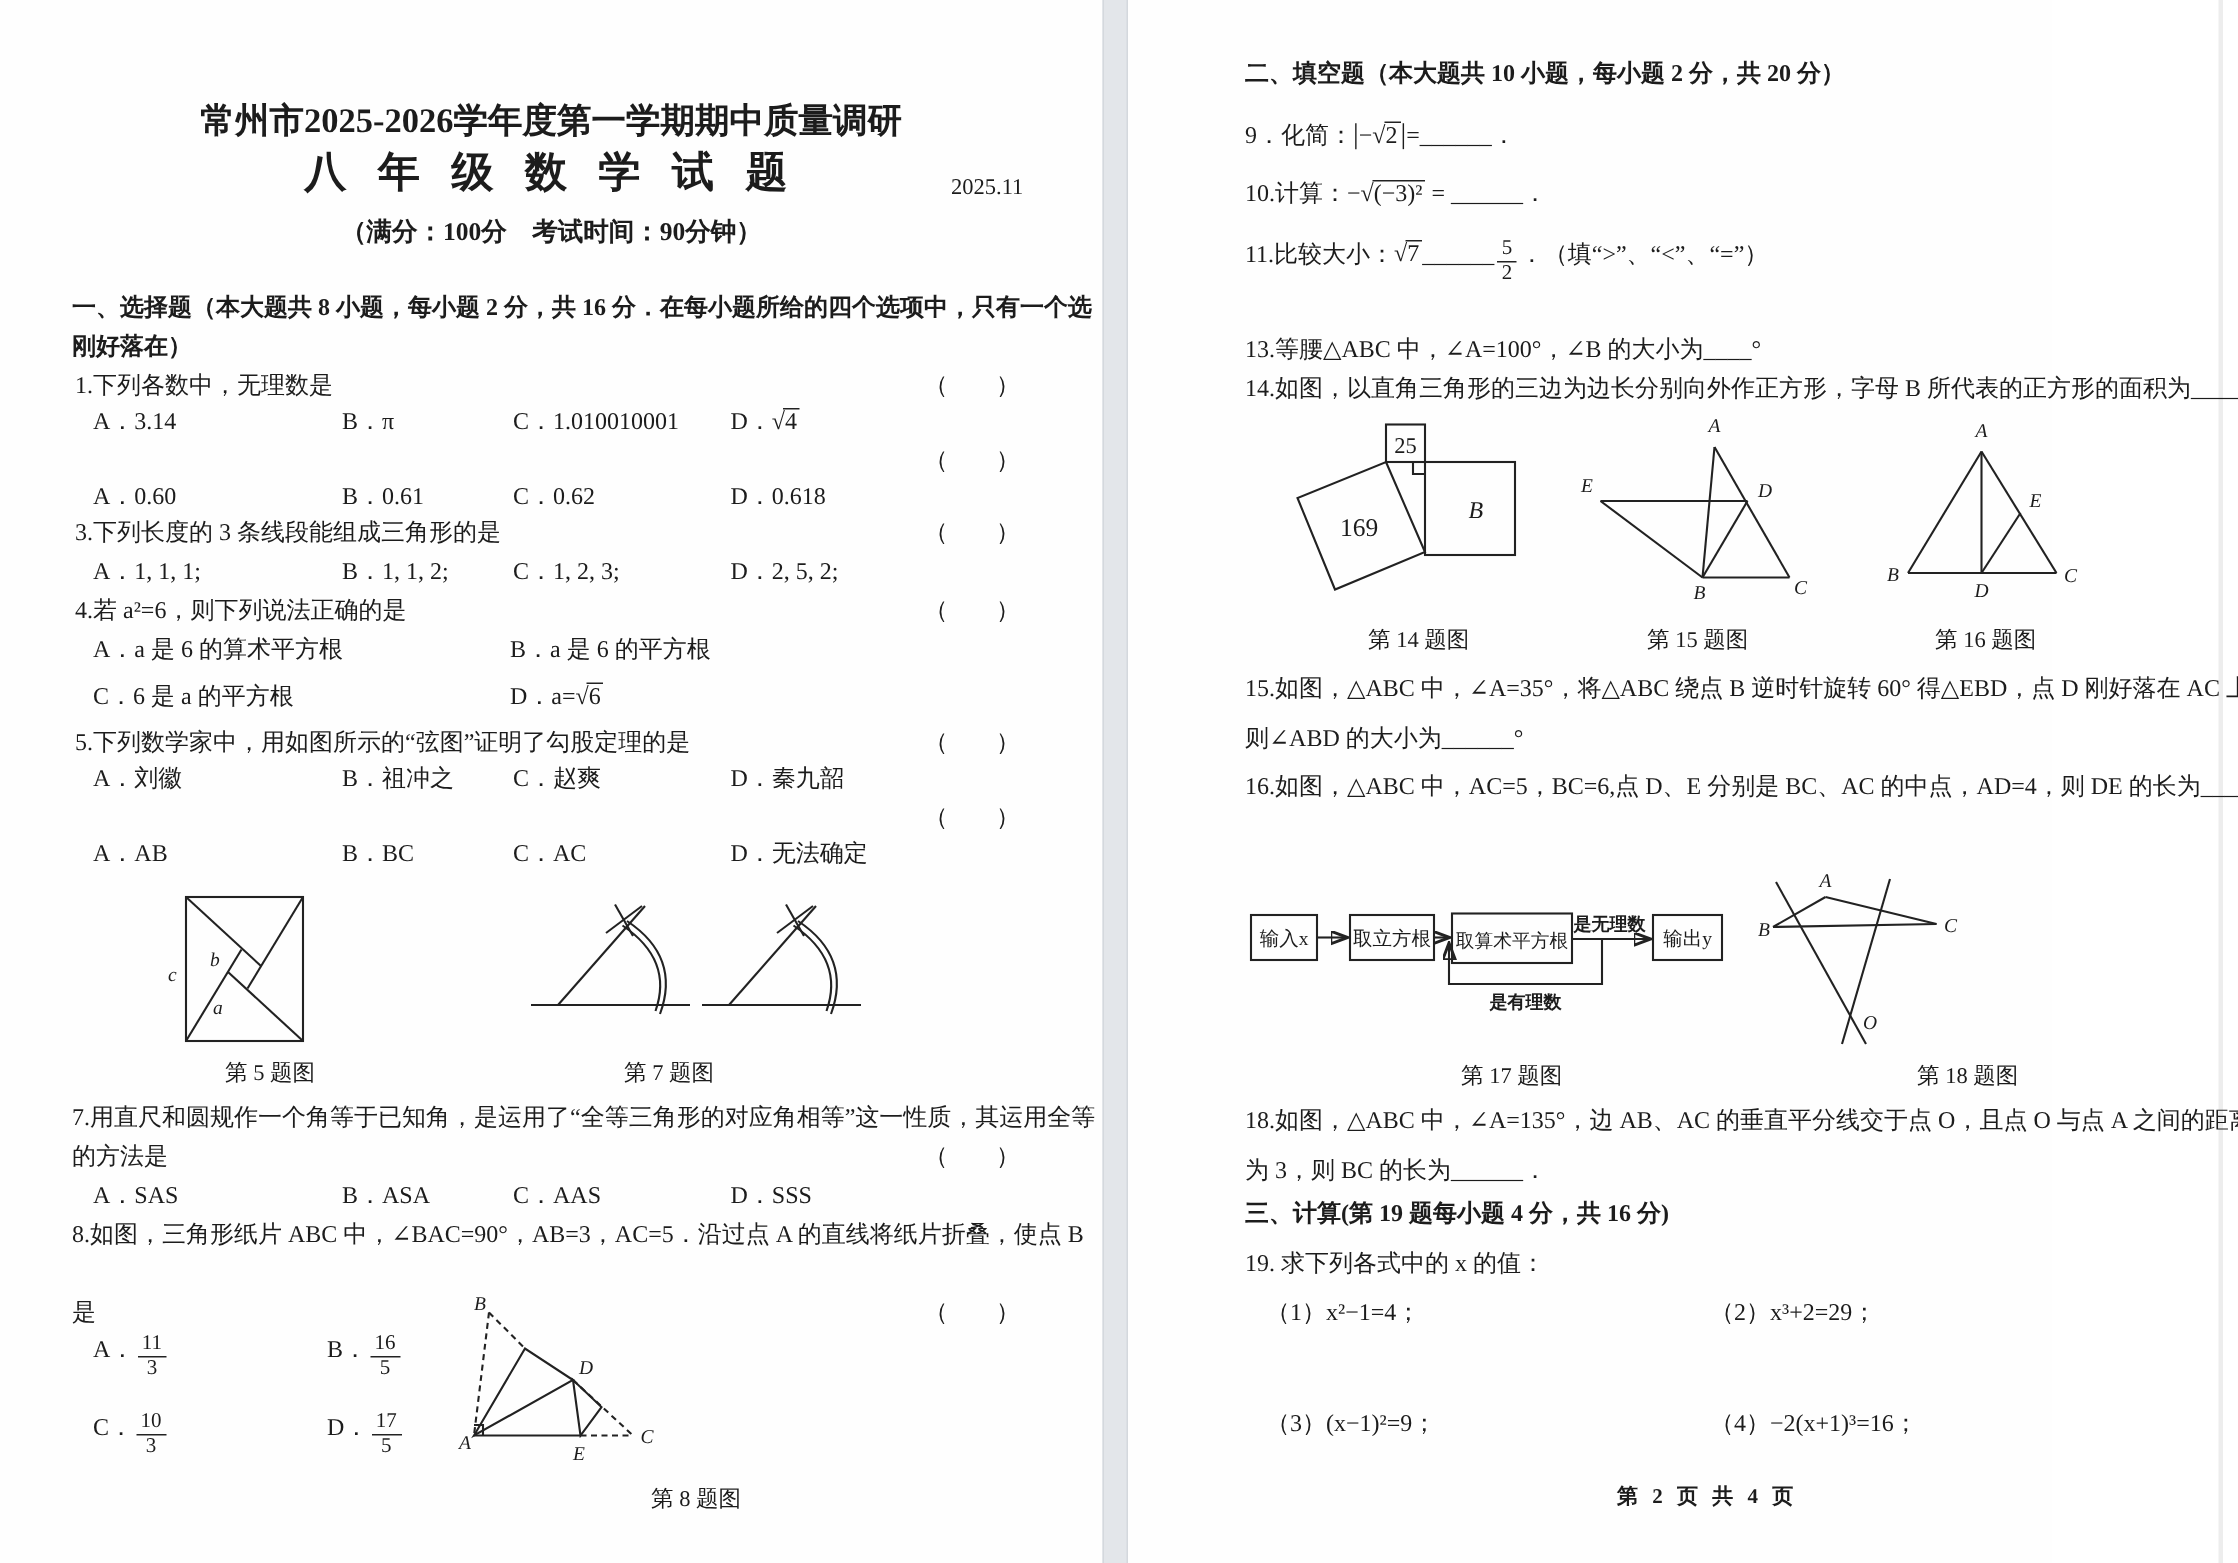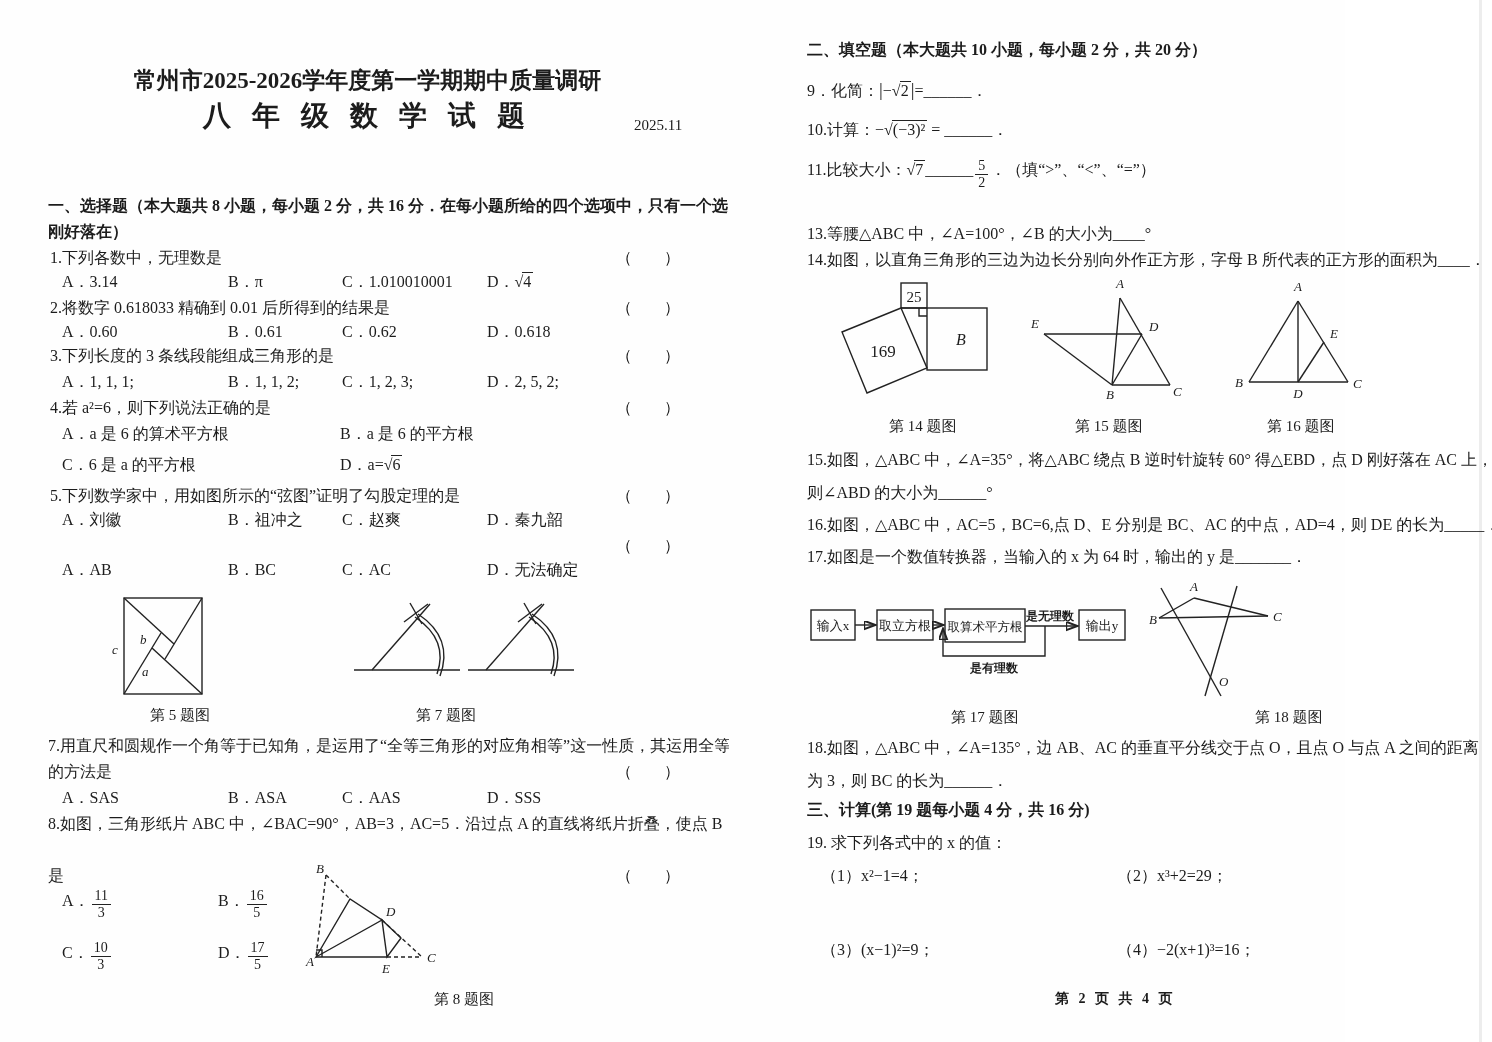--- a/index.html
+++ b/index.html
@@ -3,21 +3,21 @@
 <meta charset="utf-8">
 <style>
   html,body{margin:0;padding:0}
   body{
     width:1492px;height:1042px;position:relative;overflow:hidden;
     background:#ffffff;color:#1c1c1c;
     font-family:"Liberation Serif","DejaVu Serif",serif;
   }
   .page{position:absolute;top:0;height:1042px;background:#fefefe}
   #pageL{left:0;width:735px}
-  #pageR{left:729px;width:616px}
+  #pageR{left:752px;width:616px}
   .gutter{position:absolute;left:735px;top:0;width:17px;height:1042px;
     background:#e3e6ea;border-left:1px solid #d4d8dd;border-right:1px solid #d4d8dd;box-sizing:border-box}
   .redge{position:absolute;left:1479px;top:0;width:3px;height:1042px;background:#ededed}
   .ln{position:absolute;white-space:nowrap;font-size:16px;line-height:1.3}
   .b{font-weight:bold}
   .ctr{left:0;right:0;text-align:center}
   #t1{font-size:23px}
   #t2{font-size:28px;letter-spacing:7px}
   #sub{font-size:17px}
   .date{font-size:15px}
@@ -37,32 +37,32 @@
   .ftr{letter-spacing:3px;font-size:14px;font-weight:bold}
 </style>
 </head>
 <body>
 
 <div class="page" id="pageL">
 
   <div class="ln ctr b" id="t1" style="top:66px">常州市2025-2026学年度第一学期期中质量调研</div>
   <div class="ln ctr b" id="t2" style="top:98px">八 年 级 数 学 试 题</div>
   <div class="ln date" style="left:634px;top:116px">2025.11</div>
+  <div class="ln ctr b" id="sub" style="top:144px">（满分：100分　考试时间：90分钟）</div>
 
   <div class="ln b" style="left:48px;top:196px">一、选择题（本大题共 8 小题，每小题 2 分，共 16 分．在每小题所给的四个选项中，只有一个选</div>
   <div class="ln b" style="left:48px;top:222px">刚好落在）</div>
 
   <div class="ln" style="left:50px;top:248px">1.下列各数中，无理数是</div>
   <div class="ln" style="left:616px;top:248px">（　　）</div>
   <div class="ln" style="left:62px;top:272px">A．3.14</div>
   <div class="ln" style="left:228px;top:272px">B．π</div>
   <div class="ln" style="left:342px;top:272px">C．1.010010001</div>
   <div class="ln" style="left:487px;top:272px"><span>D．</span><span class="sq"><span class="sqsign">√</span><span class="rd">4</span></span></div>
 
-  <div class="ln" style="left:50px;top:298px">2.将数字 0.618033 精确到 0.01 后所得到的结果是</div>
   <div class="ln" style="left:616px;top:298px">（　　）</div>
   <div class="ln" style="left:62px;top:322px">A．0.60</div>
   <div class="ln" style="left:228px;top:322px">B．0.61</div>
   <div class="ln" style="left:342px;top:322px">C．0.62</div>
   <div class="ln" style="left:487px;top:322px">D．0.618</div>
 
   <div class="ln" style="left:50px;top:346px">3.下列长度的 3 条线段能组成三角形的是</div>
   <div class="ln" style="left:616px;top:346px">（　　）</div>
   <div class="ln" style="left:62px;top:372px">A．1, 1, 1;</div>
   <div class="ln" style="left:228px;top:372px">B．1, 1, 2;</div>
@@ -208,21 +208,20 @@
     <text x="16" y="113">B</text>
     <text x="79" y="124" text-anchor="middle">D</text>
     <text x="134" y="114">C</text>
     <text x="111" y="64">E</text>
   </svg>
   <div class="cap" style="left:538px;top:417px">第 16 题图</div>
 
   <div class="ln" style="left:78px;top:450px">15.如图，△ABC 中，∠A=35°，将△ABC 绕点 B 逆时针旋转 60° 得△EBD，点 D 刚好落在 AC 上，</div>
   <div class="ln" style="left:78px;top:483px">则∠ABD 的大小为______°</div>
   <div class="ln" style="left:78px;top:515px">16.如图，△ABC 中，AC=5，BC=6,点 D、E 分别是 BC、AC 的中点，AD=4，则 DE 的长为_____．</div>
-  <div class="ln" style="left:78px;top:547px">17.如图是一个数值转换器，当输入的 x 为 64 时，输出的 y 是_______．</div>
 
   <svg style="left:64px;top:580px" width="350" height="110" viewBox="0 0 350 110">
     <defs>
       <marker id="ah" markerWidth="9" markerHeight="8" refX="7" refY="3" orient="auto">
         <path d="M0,0 L8,3 L0,6 z" fill="#222" stroke="none"></path>
       </marker>
     </defs>
     <rect x="18" y="30" width="44" height="30" stroke-width="1.6"></rect>
     <rect x="84" y="30" width="56" height="30" stroke-width="1.6"></rect>
     <rect x="152" y="29" width="80" height="33" stroke-width="1.6"></rect>

